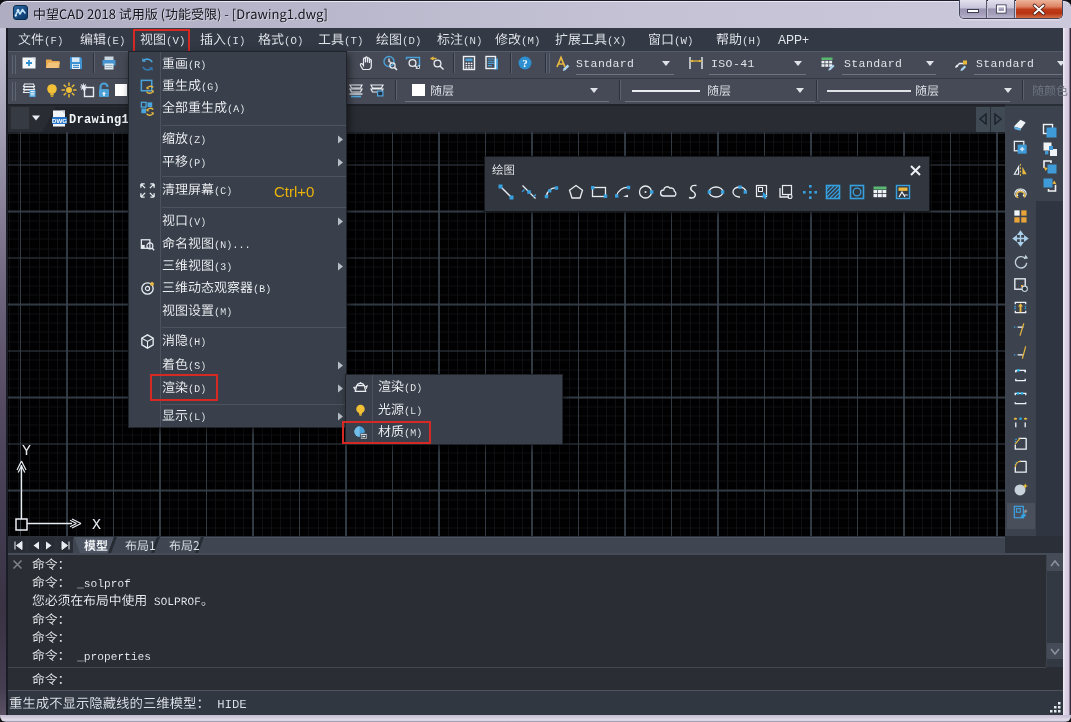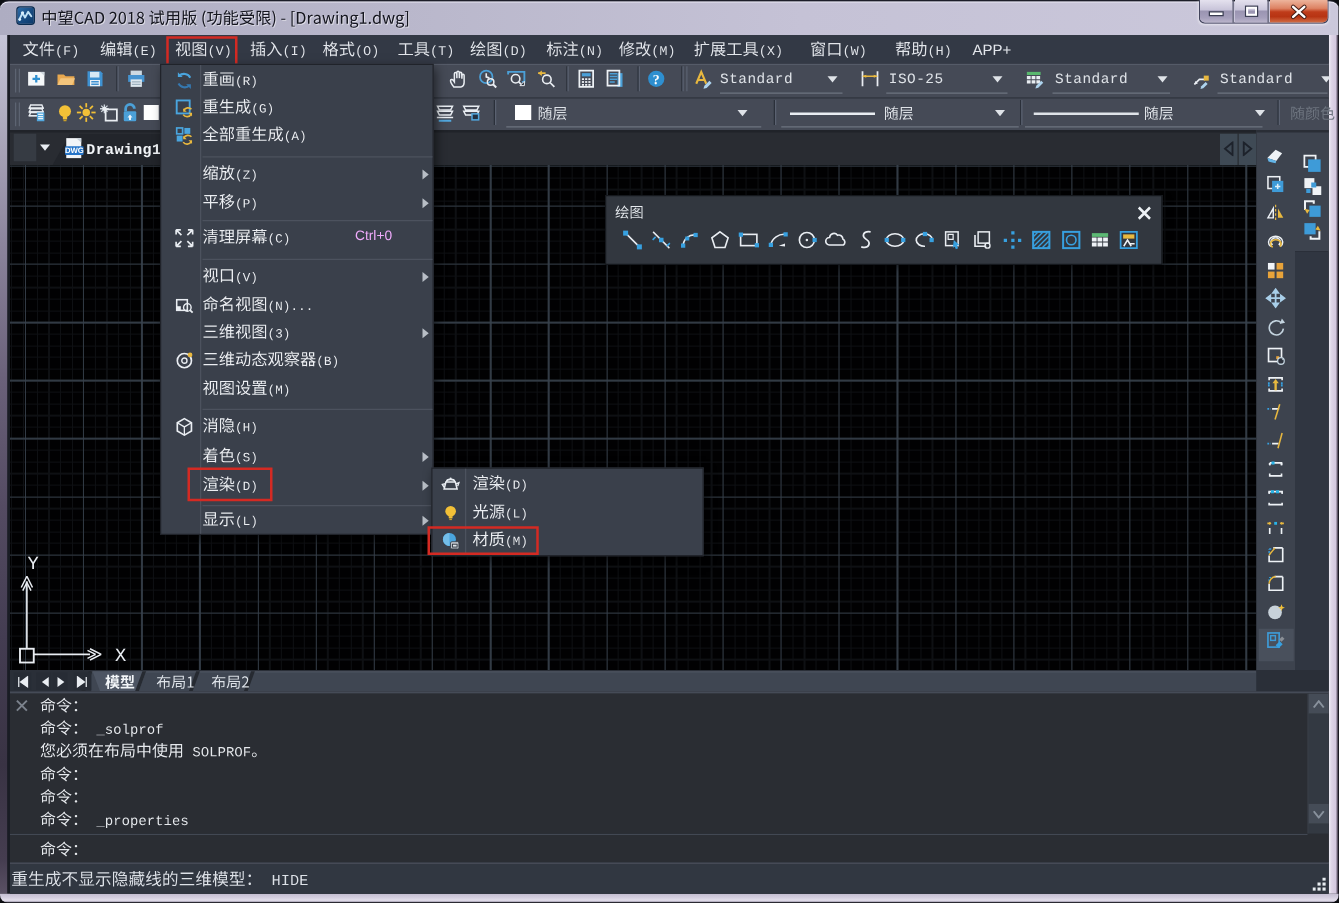--- a/index.html
+++ b/index.html
@@ -152,21 +152,21 @@
   </svg>
 <div class="t mono" style="left:576px;top:57px;color:#dfe3e8;font-size:11.5px;letter-spacing:.4px">Standard</div>
 <svg class="t" style="left:661px;top:60px;width:10px;height:7px" viewBox="0 0 10 7">
     <path d="M1 1 L5 6 L9 1 z" fill="#dfe3e8"></path>
   </svg>
 <svg class="t" style="left:687px;top:54px;width:18px;height:18px" viewBox="0 0 18 18">
     <path d="M3 3 V15 M15 3 V15" stroke="#e9edf2" stroke-width="1.4"></path>
     <path d="M3.2 7 h11.6" stroke="#e8b83f" stroke-width="1.3"></path>
     <path d="M3 7 l3-1.2 v2.4 z M15 7 l-3-1.2 v2.4 z" fill="#e8b83f"></path>
   </svg>
-<div class="t mono" style="left:711px;top:57px;color:#dfe3e8;font-size:11.5px;letter-spacing:.4px">ISO-25</div>
+<div class="t mono" style="left:711px;top:57px;color:#dfe3e8;font-size:11.5px;letter-spacing:.4px">ISO-41</div>
 <svg class="t" style="left:793px;top:60px;width:10px;height:7px" viewBox="0 0 10 7">
     <path d="M1 1 L5 6 L9 1 z" fill="#dfe3e8"></path>
   </svg>
 <svg class="t" style="left:819px;top:54px;width:18px;height:18px" viewBox="0 0 18 18">
     <rect x="2.5" y="3.5" width="11" height="2.5" fill="#59b86e"></rect>
     <rect x="2.5" y="6.8" width="3" height="2.6" fill="#e9eef2"></rect>
     <rect x="6.3" y="6.8" width="3" height="2.6" fill="#e9eef2"></rect>
     <rect x="10.1" y="6.8" width="3" height="2.6" fill="#e9eef2"></rect>
     <rect x="2.5" y="10.2" width="3" height="2.6" fill="#e9eef2"></rect>
     <rect x="6.3" y="10.2" width="3" height="2.6" fill="#e9eef2"></rect>
@@ -700,21 +700,21 @@
 <svg class="t" style="left:337px;top:384px;width:7px;height:9px" viewBox="0 0 7 9">
     <path d="M1 0.5 L6 4.5 L1 8.5 z" fill="#b8bec6"></path>
   </svg>
 <div style="position:absolute;left:162px;top:404px;width:184px;height:1px;background:#4c525e"></div>
 <svg class="t" style="left:162px;top:407px;width:44px;height:21px">
     <use href="#g38" fill="#eceef2"></use>
   </svg>
 <svg class="t" style="left:337px;top:412px;width:7px;height:9px" viewBox="0 0 7 9">
     <path d="M1 0.5 L6 4.5 L1 8.5 z" fill="#b8bec6"></path>
   </svg>
-<div class="t" style="left:284px;top:183px;color:#f0abfc;font-size:11px">Ctrl+0</div>
+<div class="t" style="left:274px;top:183px;color:#eab308;font-size:15px">Ctrl+0</div>
 <div style="position:absolute;left:150px;top:374px;width:68px;height:27px;border:2px solid #d42a23"></div>
 <div style="position:absolute;left:345px;top:374px;width:218px;height:71px;background:#3a404b;border:1px solid #20232a;box-shadow:2px 3px 8px rgba(0,0,0,.55)"></div>
 <div style="position:absolute;left:372px;top:375px;width:1px;height:69px;background:#4c525e"></div>
 <svg class="t" style="left:378px;top:378px;width:44px;height:21px">
     <use href="#g37" fill="#eceef2"></use>
   </svg>
 <svg class="t" style="left:352px;top:379px;width:17px;height:17px" viewBox="0 0 18 18">
     <path d="M5 7 h8 l1.5 6 h-11 z" fill="none" stroke="#e9edf2" stroke-width="1.3"></path>
     <path d="M5.5 7 C5.5 4 12.5 4 12.5 7" fill="none" stroke="#e9edf2" stroke-width="1.3"></path>
     <path d="M13.5 8.5 l2.5-1 l-1 3" fill="none" stroke="#e9edf2" stroke-width="1.2"></path>

